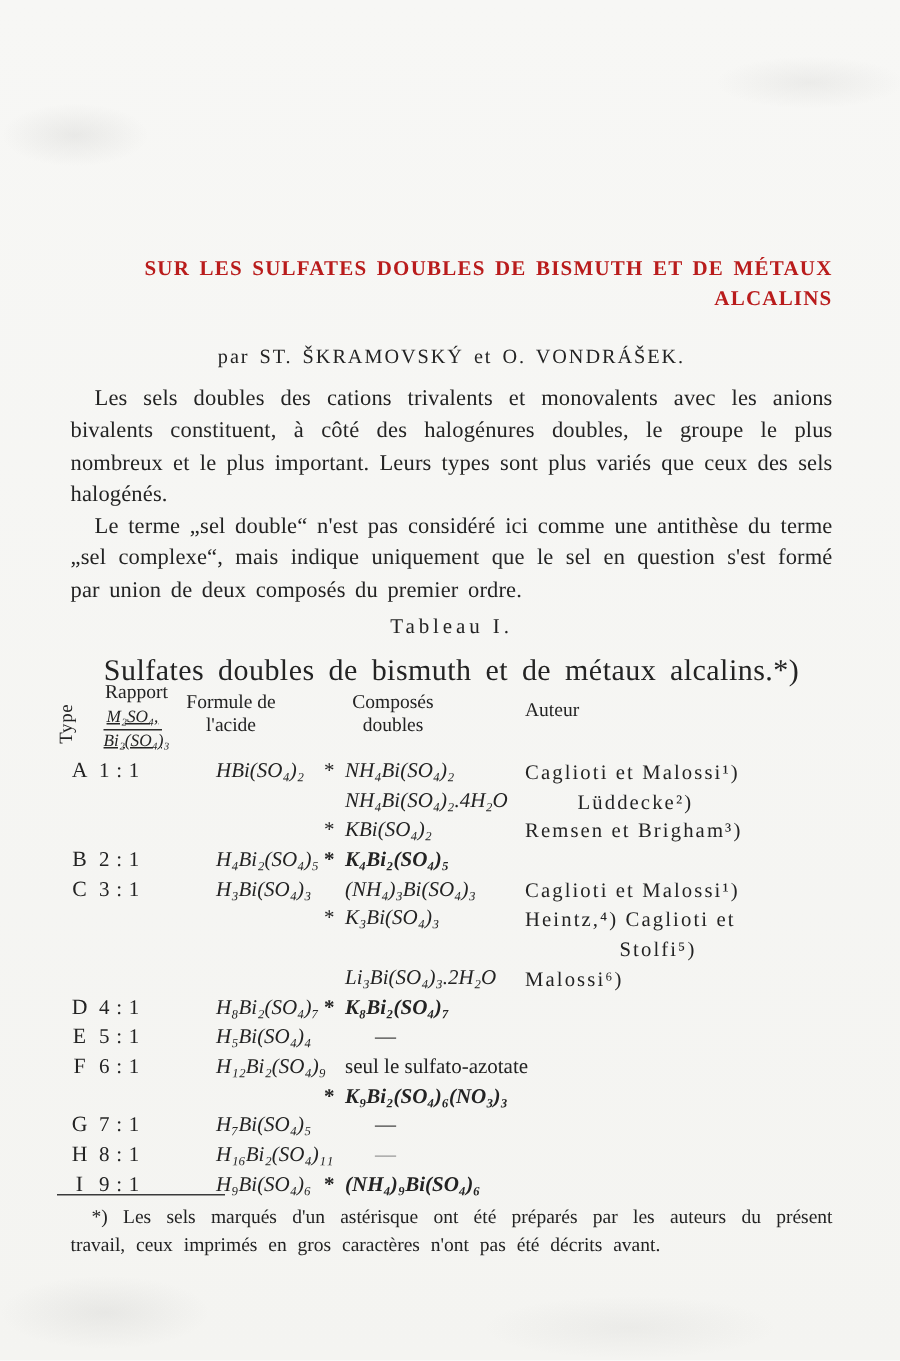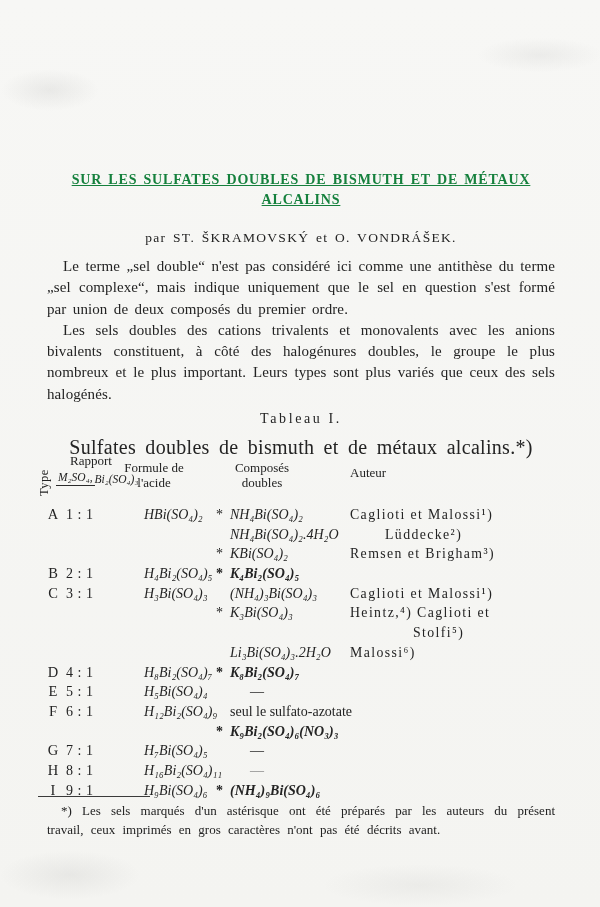--- a/index.html
+++ b/index.html
@@ -10,39 +10,39 @@
       radial-gradient(ellipse 90px 25px at 540px 55px, rgba(120,120,120,0.09), transparent 70%),
       radial-gradient(ellipse 100px 35px at 70px 875px, rgba(120,120,120,0.10), transparent 70%),
       radial-gradient(ellipse 140px 30px at 420px 885px, rgba(130,130,130,0.08), transparent 70%),
       linear-gradient(#f7f7f5, #f4f4f1);
     font-family:"Liberation Serif","DejaVu Serif",serif;
     color:#232323;
     -webkit-font-smoothing:antialiased;
   }
   .blk{position:absolute;left:47px;width:508px;}
 
-  .title{top:170px;text-align:center;font-weight:bold;font-size:14px;line-height:20px;
-         letter-spacing:0.8px;word-spacing:2px;color:#15803d;text-decoration:underline;}
+  .title{top:170px;text-align:right;font-weight:bold;font-size:14px;line-height:20px;
+         letter-spacing:0.8px;word-spacing:2px;color:#b91c1c;}
   .byline{top:230px;text-align:center;font-size:13.5px;letter-spacing:1.3px;word-spacing:2px;}
 
   .paras{top:256px;}
   .paras p{margin:0;font-size:15px;line-height:21.3px;text-align:justify;
            text-indent:16px;word-spacing:2.5px;letter-spacing:0.1px;}
 
   .tab-caption{top:411px;text-align:center;font-size:14px;letter-spacing:2.6px;}
   .tab-subtitle{top:436px;text-align:center;font-size:20px;word-spacing:4px;letter-spacing:0.3px;}
 
   
   .thead{position:absolute;left:40px;top:453px;width:520px;height:52px;font-size:13px;}
   .type-rot{position:absolute;left:-9px;top:22px;transform:rotate(-90deg);
             font-size:12.5px;letter-spacing:0.5px;}
   .rapport{position:absolute;left:16px;top:0;width:70px;text-align:center;white-space:nowrap;}
   .rapport .lbl{font-size:13px;}
-  .frac{display:inline-flex;flex-direction:row;align-items:flex-end;font-style:italic;
-        font-size:11.5px;line-height:13px;}
+  .frac{display:inline-flex;flex-direction:column;align-items:flex-start;font-style:italic;
+        font-size:11.5px;line-height:13px;text-decoration:underline;}
   .frac .num{border-bottom:1px solid #2a2a2a;padding:0 2px 1px 2px;}
   .frac .den{padding-top:1px;}
   .h-formule{position:absolute;left:76px;top:7px;width:76px;text-align:center;line-height:15px;}
   .h-composes{position:absolute;left:176px;top:7px;width:92px;text-align:center;line-height:15px;}
   .h-auteur{position:absolute;left:310px;top:12px;width:210px;text-align:left;}
 
   .rows{position:absolute;left:40px;top:505px;width:540px;}
   .trow{display:grid;grid-template-columns:26px 50px 100px 134px 1fr;
         height:19.7px;line-height:19.7px;font-size:14px;}
   .c{white-space:nowrap;overflow:visible;}
@@ -64,22 +64,22 @@
   .footnote{top:801px;font-size:13px;line-height:19px;text-align:justify;
             text-indent:14px;word-spacing:4px;}
 </style>
 </head>
 <body>
 
 <div class="blk title">SUR LES SULFATES DOUBLES DE BISMUTH ET DE MÉTAUX ALCALINS</div>
 <div class="blk byline">par ST. ŠKRAMOVSKÝ et O. VONDRÁŠEK.</div>
 
 <div class="blk paras">
+  <p>Les sels doubles des cations trivalents et monovalents avec les anions bivalents constituent, à côté des halogénures doubles, le groupe le plus nombreux et le plus important. Leurs types sont plus variés que ceux des sels halogénés.</p>
   <p>Le terme „sel double“ n'est pas considéré ici comme une antithèse du terme „sel complexe“, mais indique uniquement que le sel en question s'est formé par union de deux composés du premier ordre.</p>
-  <p>Les sels doubles des cations trivalents et monovalents avec les anions bivalents constituent, à côté des halogénures doubles, le groupe le plus nombreux et le plus important. Leurs types sont plus variés que ceux des sels halogénés.</p>
 </div>
 
 <div class="blk tab-caption">Tableau I.</div>
 <div class="blk tab-subtitle">Sulfates doubles de bismuth et de métaux alcalins.*)</div>
 
 <div class="thead">
   <span class="type-rot">Type</span>
   <span class="rapport">
     <span class="lbl">Rapport</span><br>
     <span class="frac">

